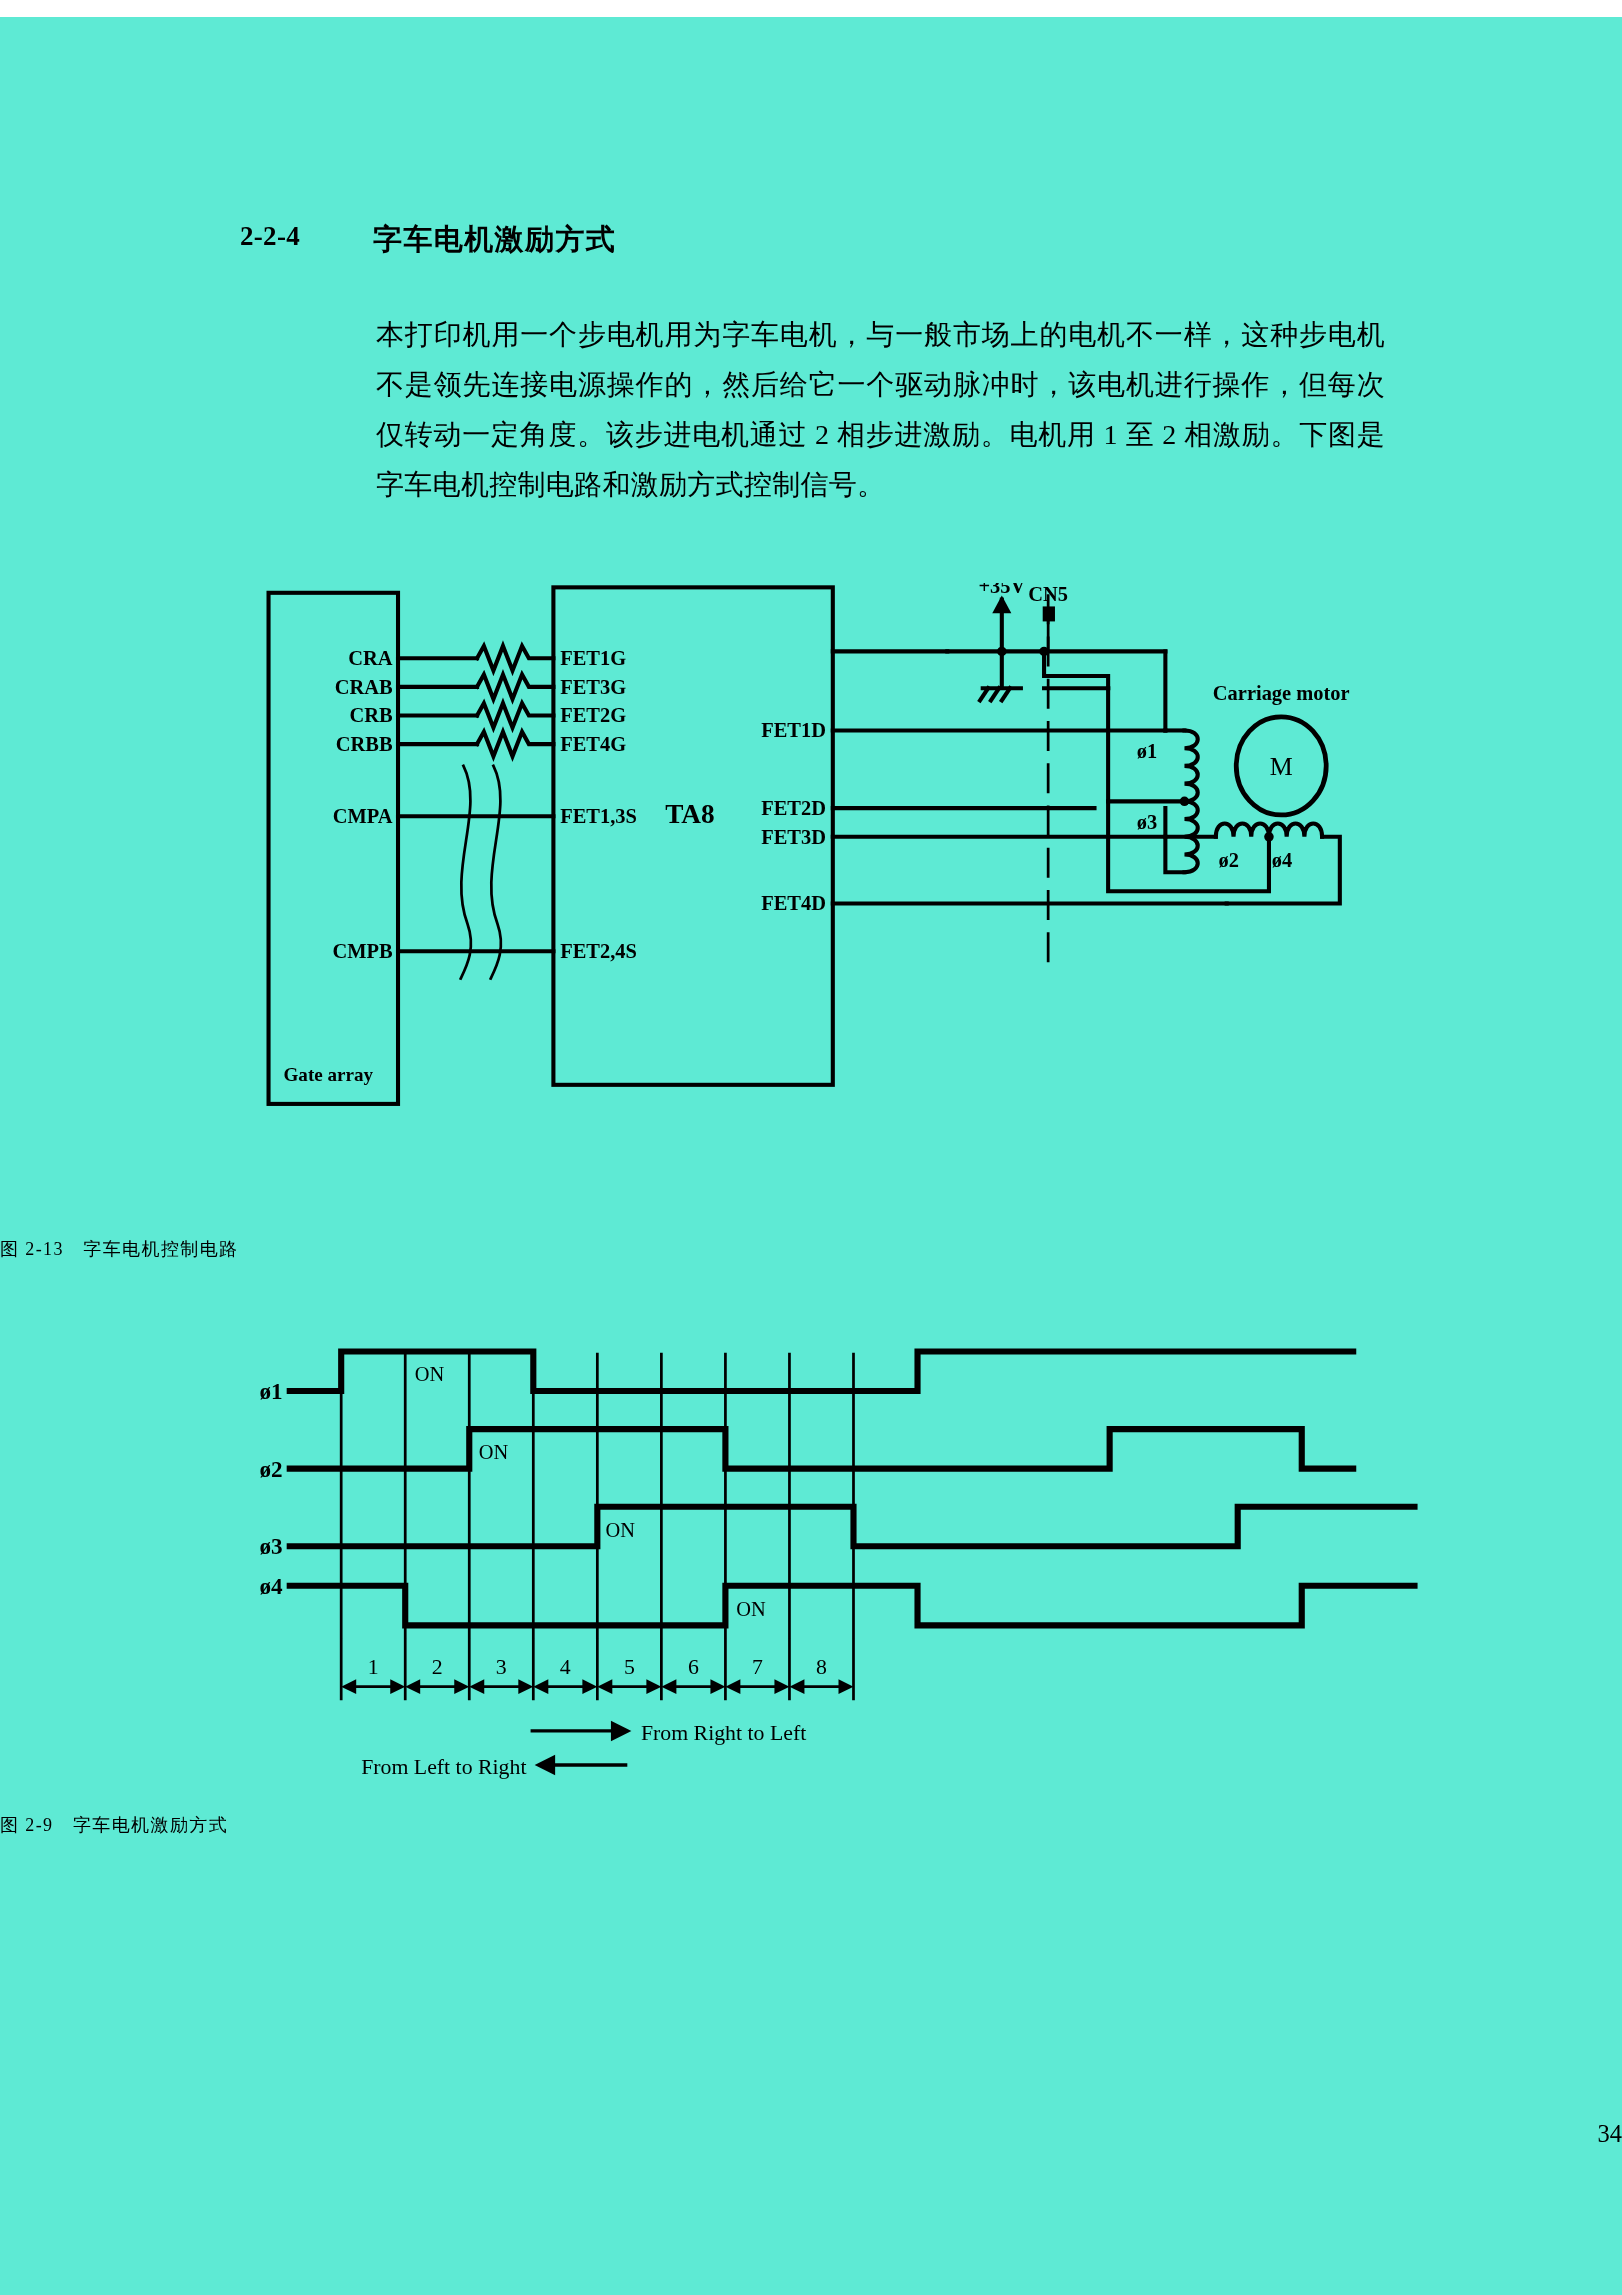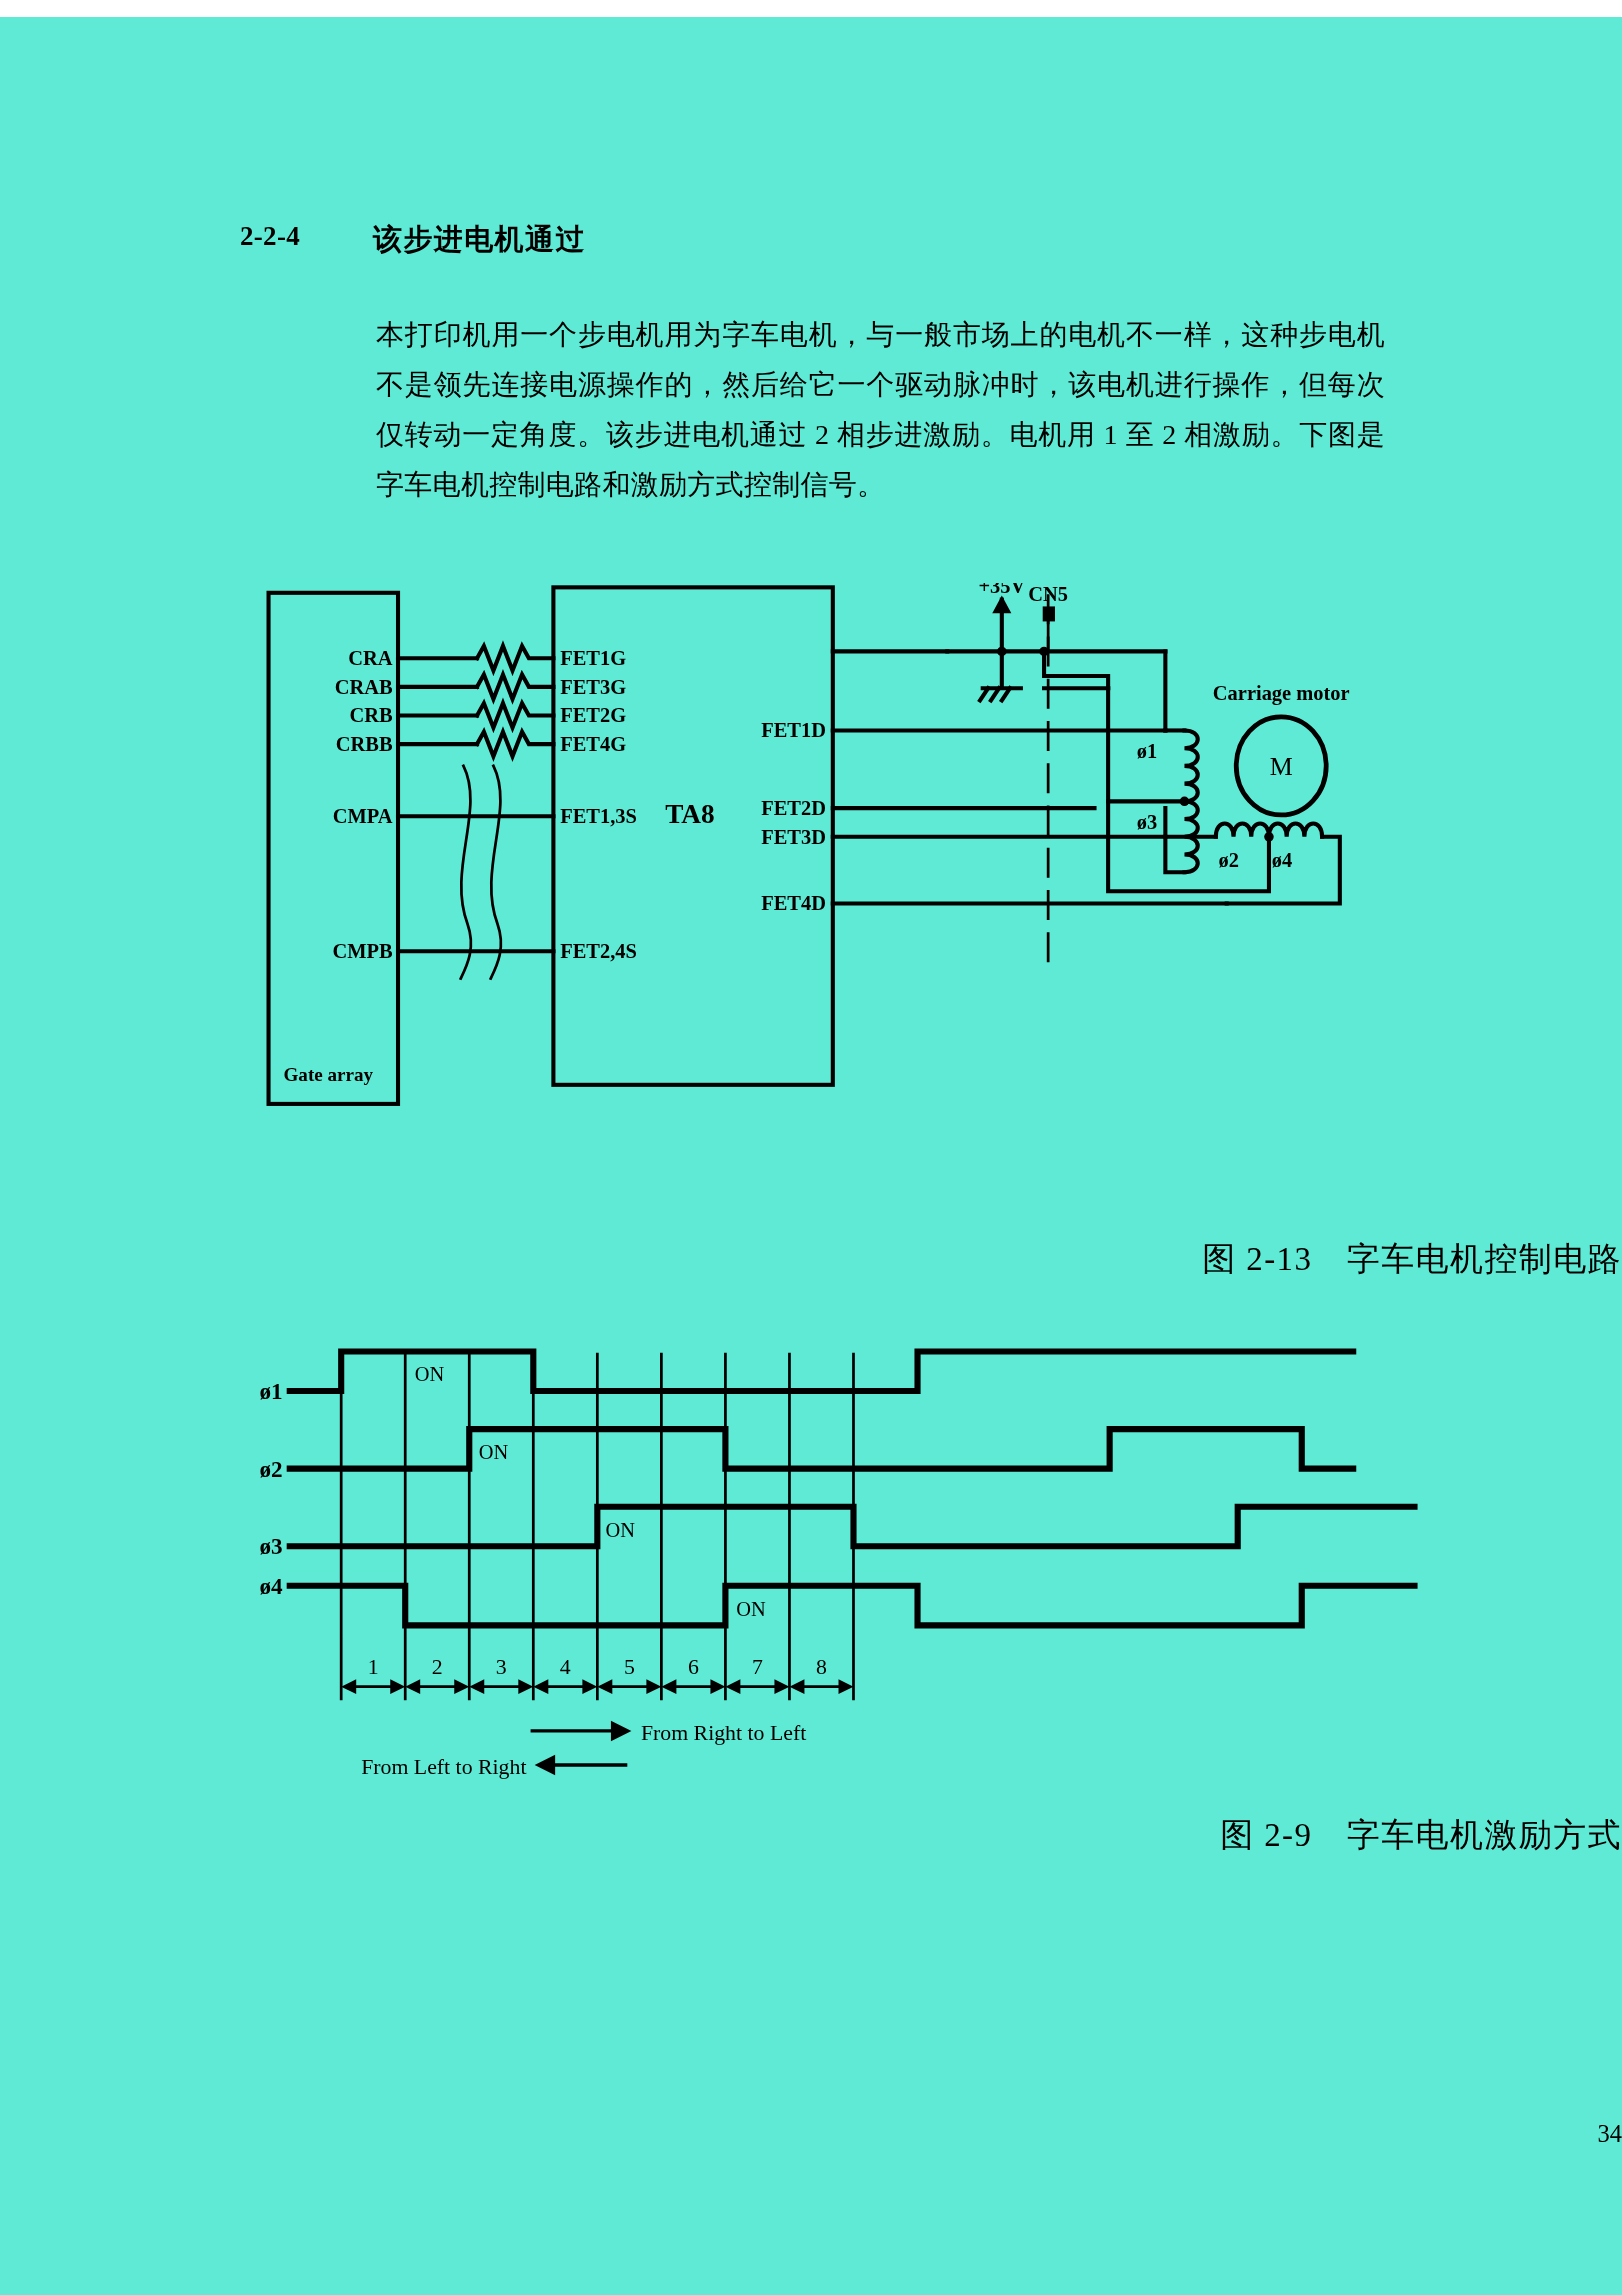--- a/index.html
+++ b/index.html
@@ -11,21 +11,21 @@
 
   
   .sec-num{position:absolute;left:240px;top:204px;font-size:27px;font-weight:bold;letter-spacing:0.3px;}
   .sec-title{position:absolute;left:373px;top:203px;font-size:29px;font-weight:bold;letter-spacing:1.4px;}
 
   
   .para{position:absolute;left:376px;top:293px;width:1009px;font-size:28px;
         line-height:50px;text-align:justify;text-justify:inter-ideograph;letter-spacing:0.3px;}
 
   
-  .cap{position:absolute;width:1622px;text-align:right;font-size:33px;letter-spacing:1.4px;}
+  .cap{position:absolute;width:1622px;text-align:left;font-size:18px;letter-spacing:1.4px;}
   .cap1{top:1220px;}
   .cap2{top:1796px;}
 
   
   .pageno{position:absolute;width:1622px;top:2103px;text-align:right;font-size:24.5px;}
 
   
   .wm{position:absolute;left:1159px;top:2038px;width:436px;height:164px;opacity:.30;}
   .wm svg{display:block;}
 
@@ -35,21 +35,21 @@
   .fig2{left:259px;top:1329px;}
 
   svg text{font-family:"Liberation Serif",serif;}
 </style>
 </head>
 <body>
 
 <div class="page">
 
   <div class="sec-num">2-2-4</div>
-  <div class="sec-title">该步进电机通过</div>
+  <div class="sec-title">字车电机激励方式</div>
 
   <div class="para">本打印机用一个步电机用为字车电机，与一般市场上的电机不一样，这种步电机不是领先连接电源操作的，然后给它一个驱动脉冲时，该电机进行操作，但每次仅转动一定角度。该步进电机通过 2 相步进激励。电机用 1 至 2 相激励。下图是字车电机控制电路和激励方式控制信号。</div>
 
   <div class="fig fig1">
   <svg width="1104" height="682" viewBox="0 0 1620 1000" xmlns="http://www.w3.org/2000/svg">
      <g fill="none" stroke="#000" stroke-width="6" stroke-linecap="square">
 
        <rect x="14" y="14" width="190" height="750"></rect>
 
        <rect x="432" y="6" width="410" height="730"></rect>

